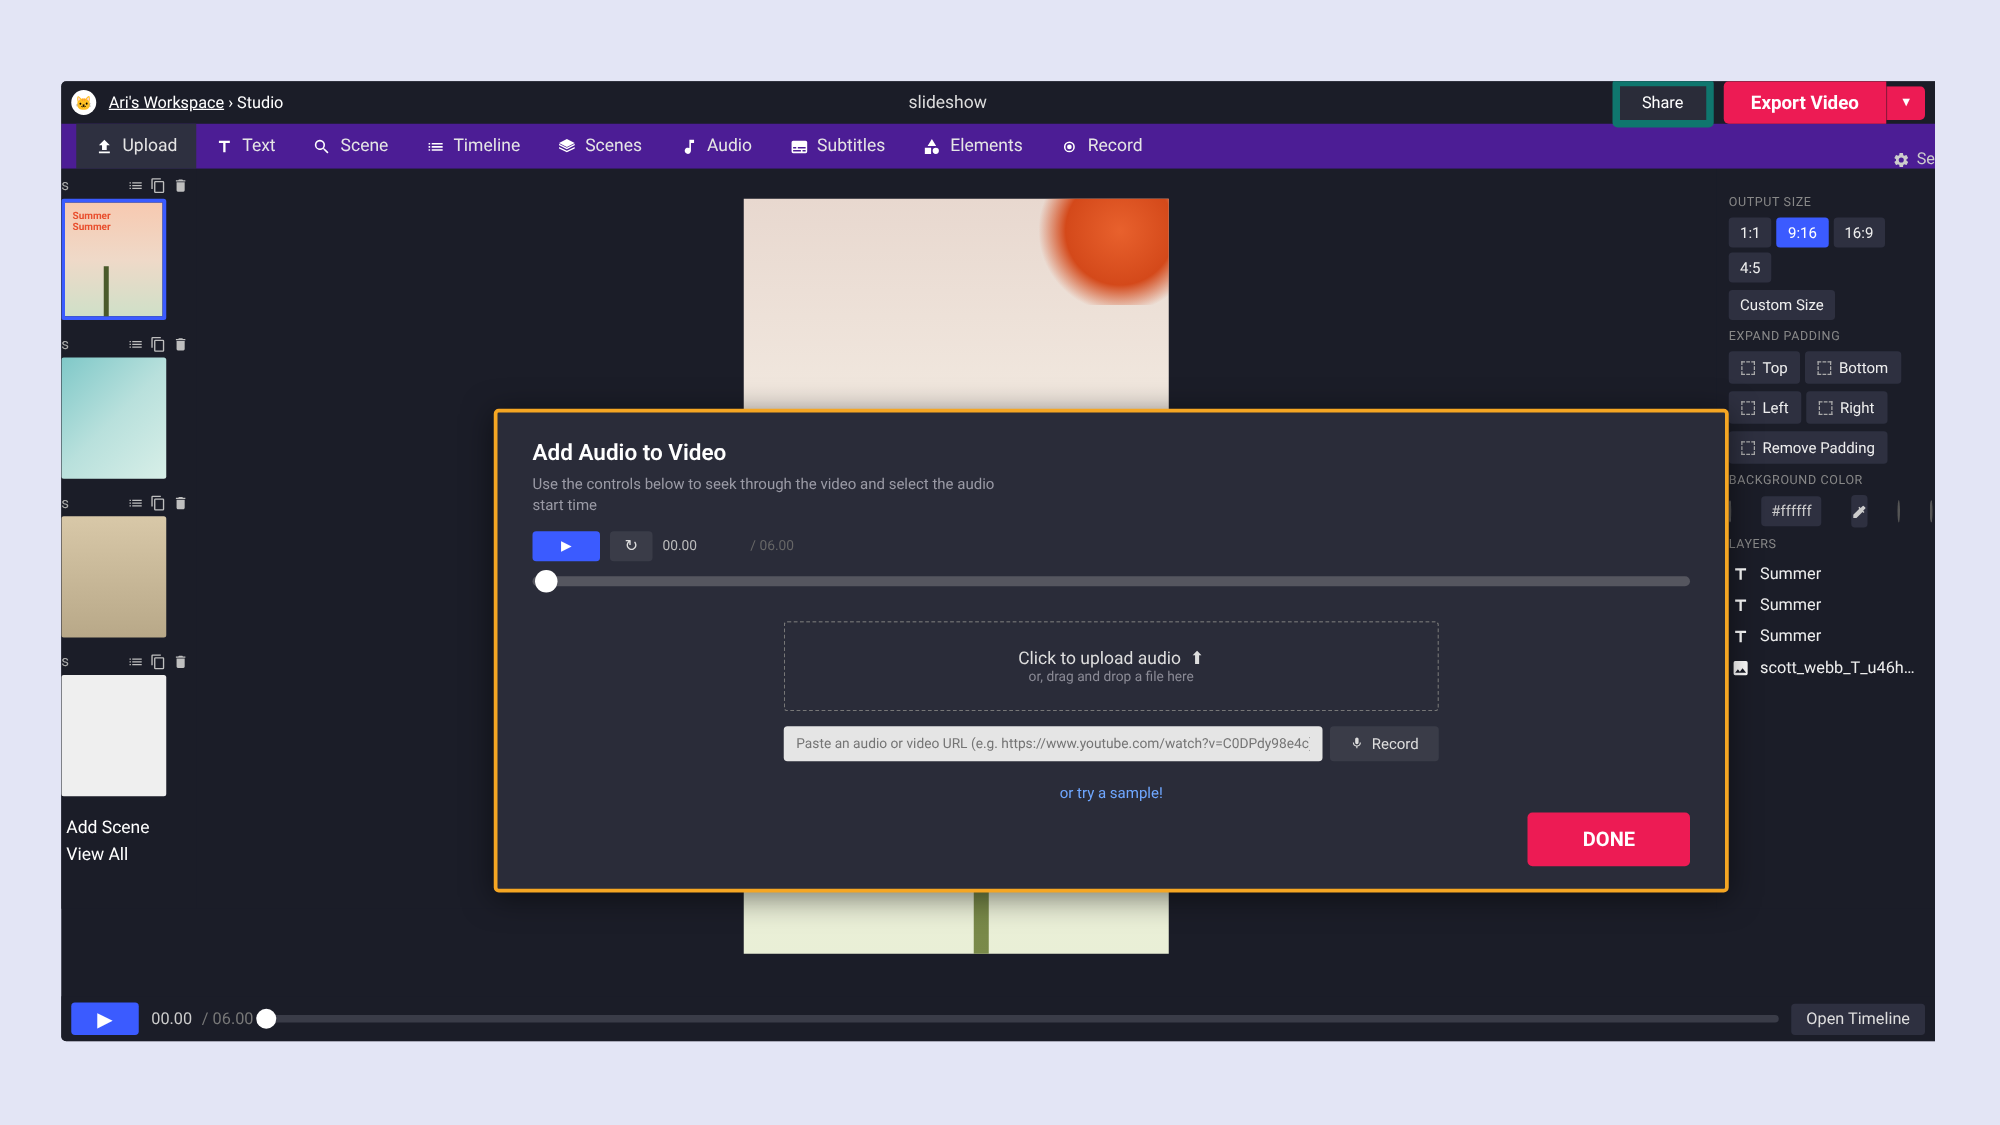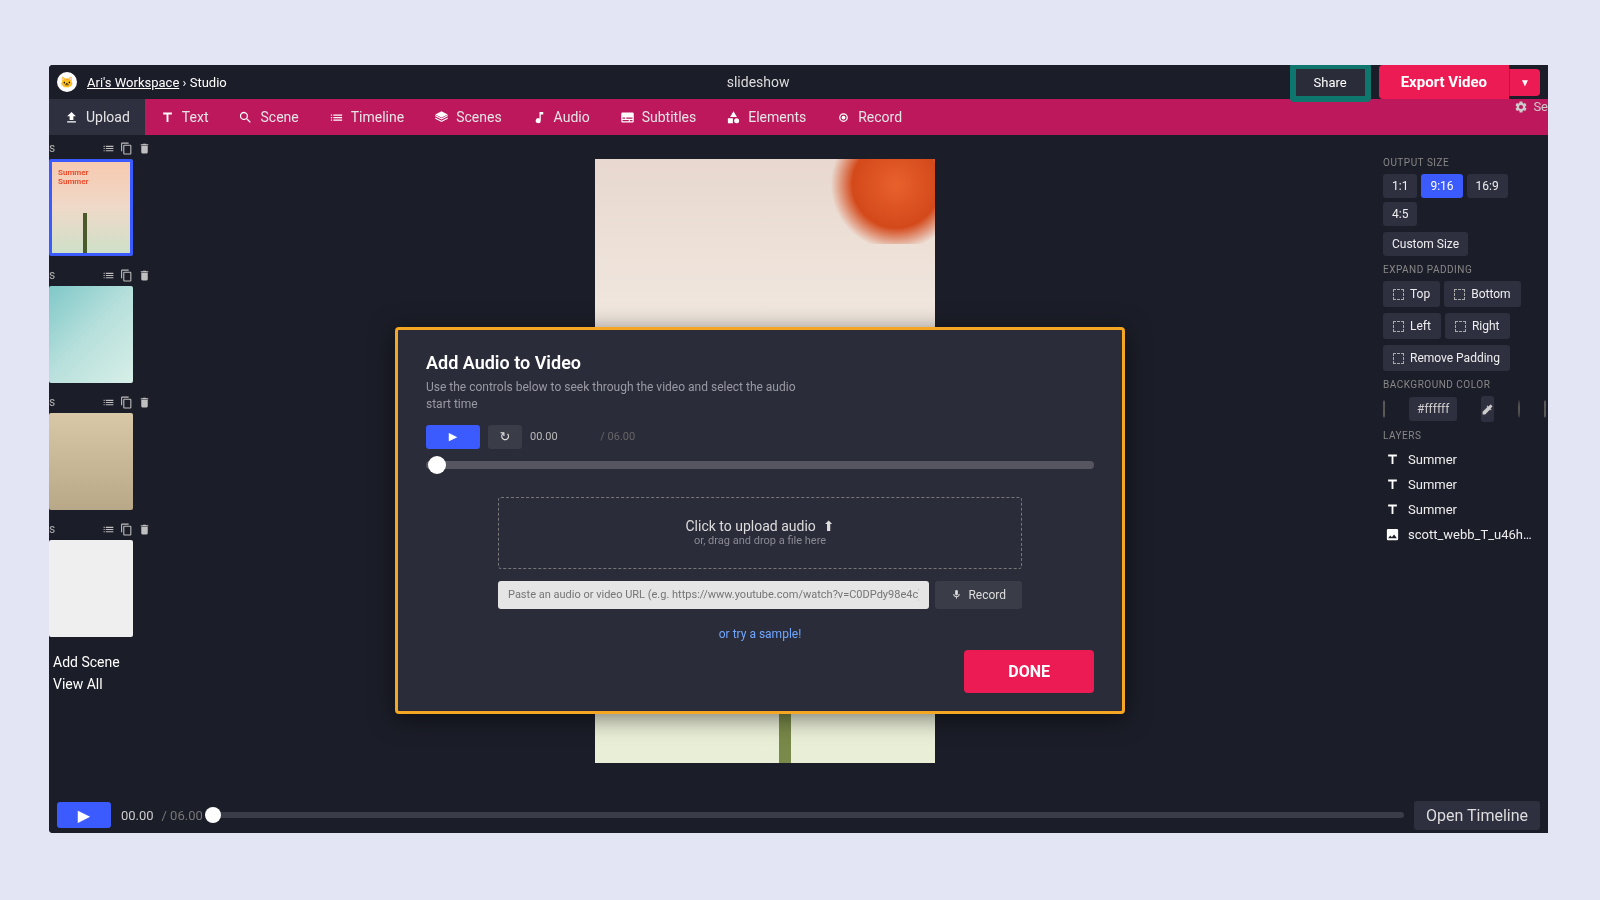--- a/index.html
+++ b/index.html
@@ -10,21 +10,21 @@
 .topbar { height:34px; display:flex; align-items:center; padding:0 8px; background:#1b1d28; }
 .logo { width:20px; height:20px; border-radius:50%; background:#fff; margin-right:10px; display:flex; align-items:center; justify-content:center; font-size:11px; }
 .crumb { color:#fff; font-size:13px; }
 .crumb a { text-decoration:underline; color:#fff; }
 .title-cen { flex:1; text-align:center; color:#ddd; font-size:14px; }
 .share { background:#2a2c39; color:#fff; border:6px solid #0f766e; padding:6px 18px; border-radius:4px; font-size:13px; margin-right:8px; cursor:pointer; }
 .export { background:#ed1b54; color:#fff; border:none; padding:8px 22px; border-radius:4px 0 0 4px; font-size:15px; font-weight:700; cursor:pointer; }
 .export-dd { background:#ed1b54; color:#fff; border:none; border-left:1px solid rgba(0,0,0,.2); padding:8px 10px; border-radius:0 4px 4px 0; cursor:pointer; font-size:10px; }
 
 
-.toolrow { height:36px; display:flex; align-items:flex-start; background:#be185d; padding-left:0; }
+.toolrow { height:36px; display:flex; align-items:flex-end; background:#4c1d95; padding-left:12px; }
 .toolbtn { display:flex; align-items:center; gap:7px; color:#e5e5e5; font-size:14px; padding:0 15px; height:36px; cursor:pointer; }
 .toolbtn.active { background:#2e3040; }
 .toolbtn .ic { width:15px; height:15px; display:flex; align-items:center; justify-content:center; }
 .spacer { flex:1; }
 .settings { color:#ccc; font-size:13px; padding-right:0; display:flex; align-items:center; gap:5px; }
 
 
 .main { display:flex; height:calc(100% - 70px - 36px); }
 .body { position:relative; height:calc(100% - 70px); }
 
@@ -61,24 +61,24 @@
 .layer { display:flex; align-items:center; gap:8px; padding:5px 2px; color:#eee; font-size:13px; cursor:pointer; }
 .layer .ly-ic { width:15px; height:15px; }
 
 
 .bottombar { position:absolute; left:0; right:0; bottom:0; height:36px; background:#1b1d28; display:flex; align-items:center; padding:0 8px; gap:10px; }
 .playbtn { width:54px; height:26px; background:#3b5bff; border-radius:3px; display:flex; align-items:center; justify-content:center; color:#fff; cursor:pointer; }
 .time-txt { color:#ccc; font-family:monospace; font-size:13px; }
 .time-txt .dim { color:#777; }
 .track { flex:1; height:6px; background:#3a3c48; border-radius:3px; position:relative; }
 .track .knob { position:absolute; left:0; top:50%; transform:translate(-50%,-50%); width:16px; height:16px; border-radius:50%; background:#fff; }
-.open-tl { background:#2e3040; color:#ddd; padding:5px 12px; border-radius:3px; font-size:16px; cursor:pointer; }
-
-
-.modal { position:absolute; left:346px; top:262px; width:730px; height:387px; background:#2a2c39; border:3px solid #f5a623; border-radius:4px; padding:22px 28px; box-shadow:0 4px 24px rgba(0,0,0,.5); }
+.open-tl { background:#2e3040; color:#ddd; padding:5px 12px; border-radius:3px; font-size:13px; cursor:pointer; }
+
+
+.modal { position:absolute; left:346px; top:262px; width:988px; height:387px; background:#2a2c39; border:3px solid #f5a623; border-radius:4px; padding:22px 28px; box-shadow:0 4px 24px rgba(0,0,0,.5); }
 .modal h2 { color:#fff; font-size:18px; font-weight:600; margin-bottom:6px; }
 .modal .sub { color:#9a9aa5; font-size:12px; max-width:380px; line-height:1.4; }
 .m-controls { display:flex; align-items:center; gap:8px; margin-top:12px; }
 .m-play { width:54px; height:24px; background:#3b5bff; border-radius:3px; display:flex; align-items:center; justify-content:center; color:#fff; cursor:pointer; font-size:11px; }
 .m-reset { width:34px; height:24px; background:#3a3c48; border-radius:3px; display:flex; align-items:center; justify-content:center; color:#ddd; cursor:pointer; font-size:13px; }
 .m-time { color:#bbb; font-family:monospace; font-size:11px; }
 .m-time .dim { color:#666;margin-left:36px; }
 .m-track { margin-top:12px; height:8px; background:#55565f; border-radius:4px; position:relative; }
 .m-track .knob { position:absolute; left:2px; top:50%; transform:translate(0,-50%); width:18px; height:18px; border-radius:50%; background:#fff; }
 .dropzone { width:524px; height:72px; border:1px dashed #777; border-radius:3px; margin:28px auto 12px; display:flex; flex-direction:column; align-items:center; justify-content:center; color:#ddd; font-size:14px; cursor:pointer; }

